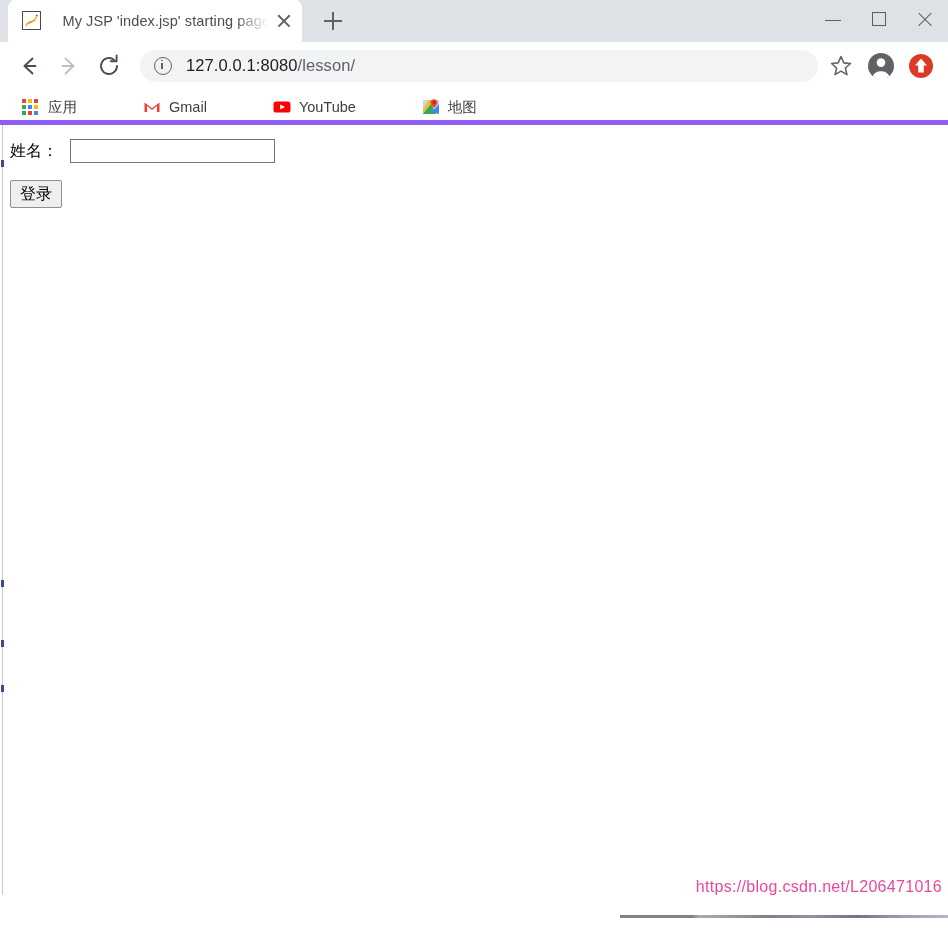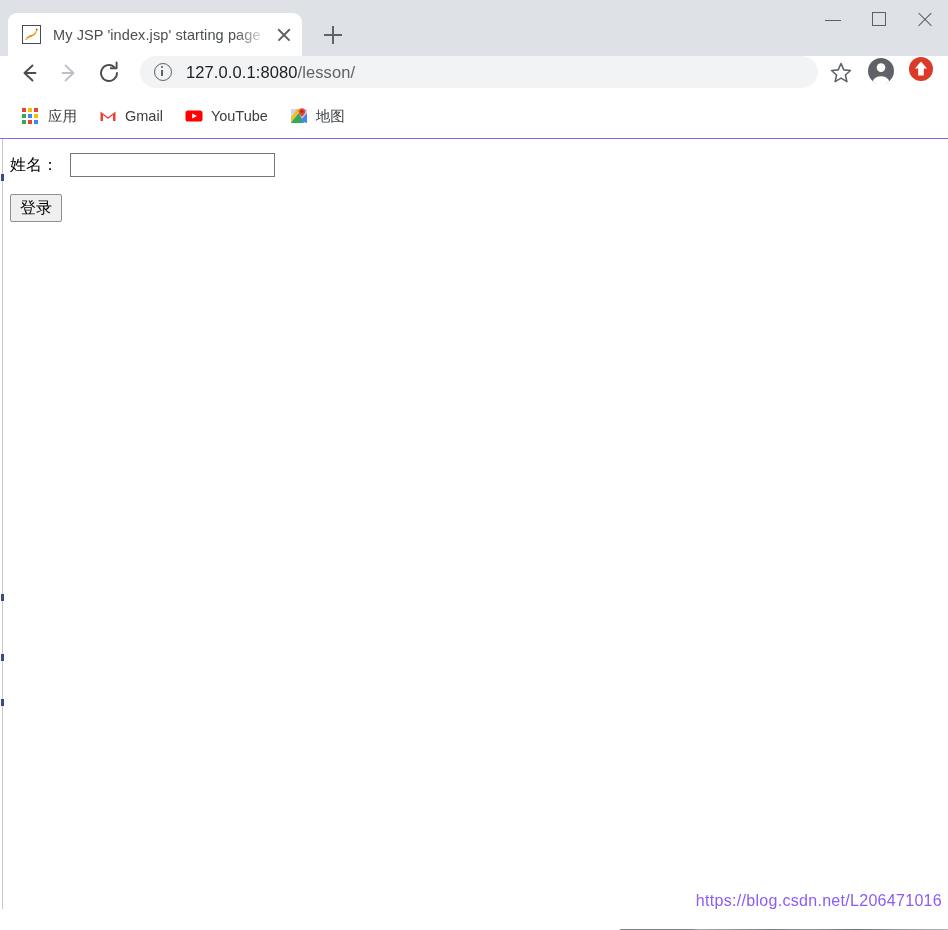--- a/index.html
+++ b/index.html
@@ -19,26 +19,27 @@
     position: relative;
     width: 948px;
     height: 930px;
     background: #ffffff;
     box-sizing: border-box;
   }
 
   
   .tab-strip {
     position: relative;
-    height: 56px;
+    height: 42px;
     background: #dee1e6;
     display: flex;
     align-items: flex-end;
     padding-left: 8px;
     box-sizing: border-box;
+    text-align: right;
   }
   .tab {
     position: relative;
     display: flex;
     align-items: center;
     height: 43px;
     width: 294px;
     background: #ffffff;
     border-radius: 9px 9px 0 0;
     padding: 0 6px 0 14px;
@@ -136,21 +137,21 @@
     background: #5a5f63;
   }
   .win-close::before { transform: rotate(45deg); }
   .win-close::after  { transform: rotate(-45deg); }
 
   
   .toolbar {
     height: 47px;
     background: #ffffff;
     display: flex;
-    align-items: flex-start;
+    align-items: center;
     padding: 0 10px 0 12px;
     box-sizing: border-box;
   }
   .nav-btn {
     width: 34px;
     height: 34px;
     flex: 0 0 34px;
     position: relative;
     margin-right: 6px;
   }
@@ -218,24 +219,25 @@
     flex: 0 0 26px;
     position: relative;
     margin-right: 4px;
   }
 
   
   .bookmarks-bar {
     height: 36px;
     background: #ffffff;
     display: flex;
-    align-items: flex-start;
+    align-items: flex-end;
     padding-left: 14px;
     box-sizing: border-box;
-    border-bottom: 1px solid #8b5cf6;
+    border-bottom: 5px solid #8b5cf6;
+    gap: 44px;
   }
   .bm-item {
     display: flex;
     align-items: center;
     height: 26px;
     padding: 0 8px;
     border-radius: 4px;
     margin-right: 6px;
   }
   .bm-icon {
@@ -324,21 +326,21 @@
     border-radius: 2px;
     color: #000000;
     line-height: 20px;
   }
 
   .watermark {
     position: absolute;
     right: 6px;
     bottom: 22px;
     font-size: 16px;
-    color: #8b5cf6;
+    color: #ec4899;
     font-family: "Liberation Sans", sans-serif;
     letter-spacing: 0.3px;
     white-space: nowrap;
   }
 
   .bottom-strip {
     position: absolute;
     left: 0;
     bottom: 0;
     width: 948px;

